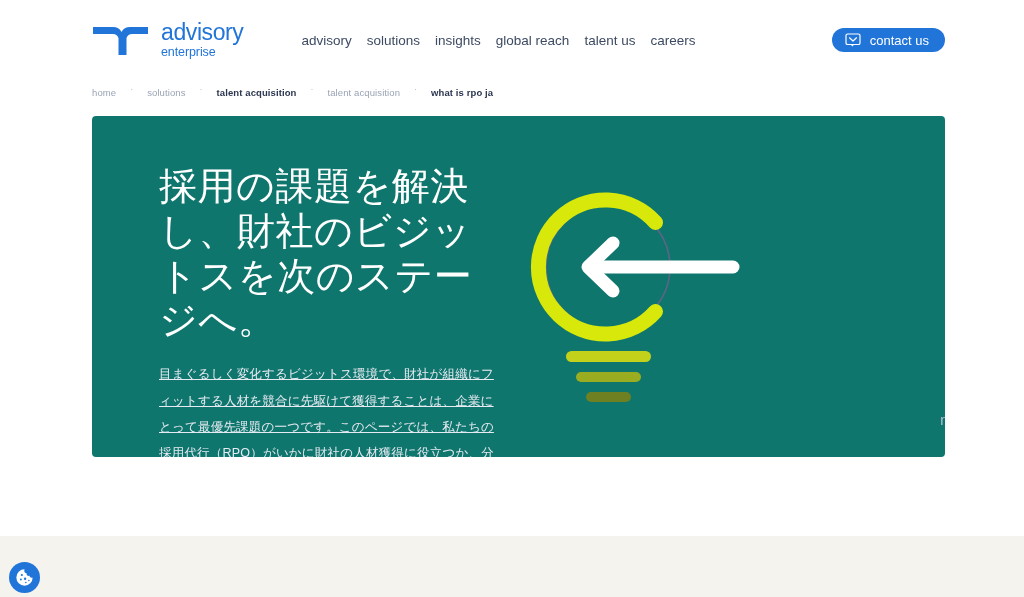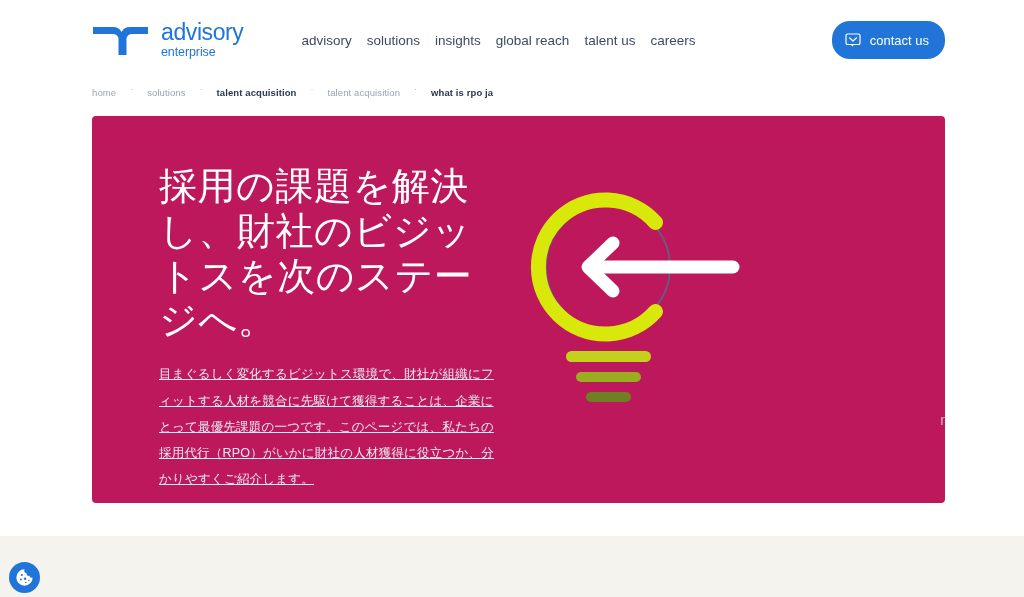--- a/index.html
+++ b/index.html
@@ -77,21 +77,21 @@
   .header-spacer { flex: 1; }
 
   .contact-btn {
     display: flex;
     align-items: center;
     gap: 9px;
     background: #2175d9;
     color: #ffffff;
     border: none;
     border-radius: 18px;
-    height: 38px;
+    height: 24px;
     padding: 0 16px 0 13px;
     font-size: 13px;
     font-family: "Liberation Sans", sans-serif;
     cursor: pointer;
     white-space: nowrap;
     text-align: center;
   }
 
   .contact-btn svg { display: block; }
 
@@ -125,23 +125,23 @@
     top: -3px;
   }
 
   
   .hero-wrap {
     padding: 12px 79px 0 92px;
   }
 
   .hero {
     position: relative;
-    background: #be185d;
+    background: #0f766e;
     border-radius: 4px;
-    height: 387px;
+    height: 341px;
     overflow: hidden;
     display: flex;
   }
 
   .hero-text {
     padding: 48px 0 0 67px;
     width: 400px;
     flex-shrink: 0;
   }
 

